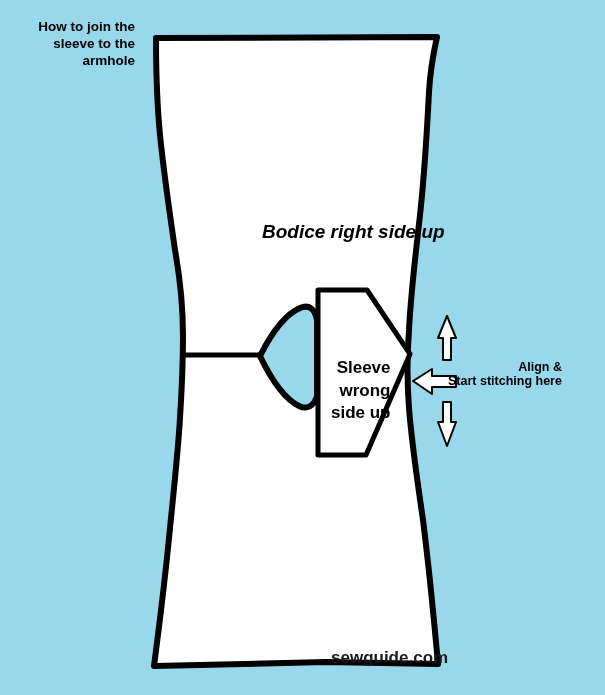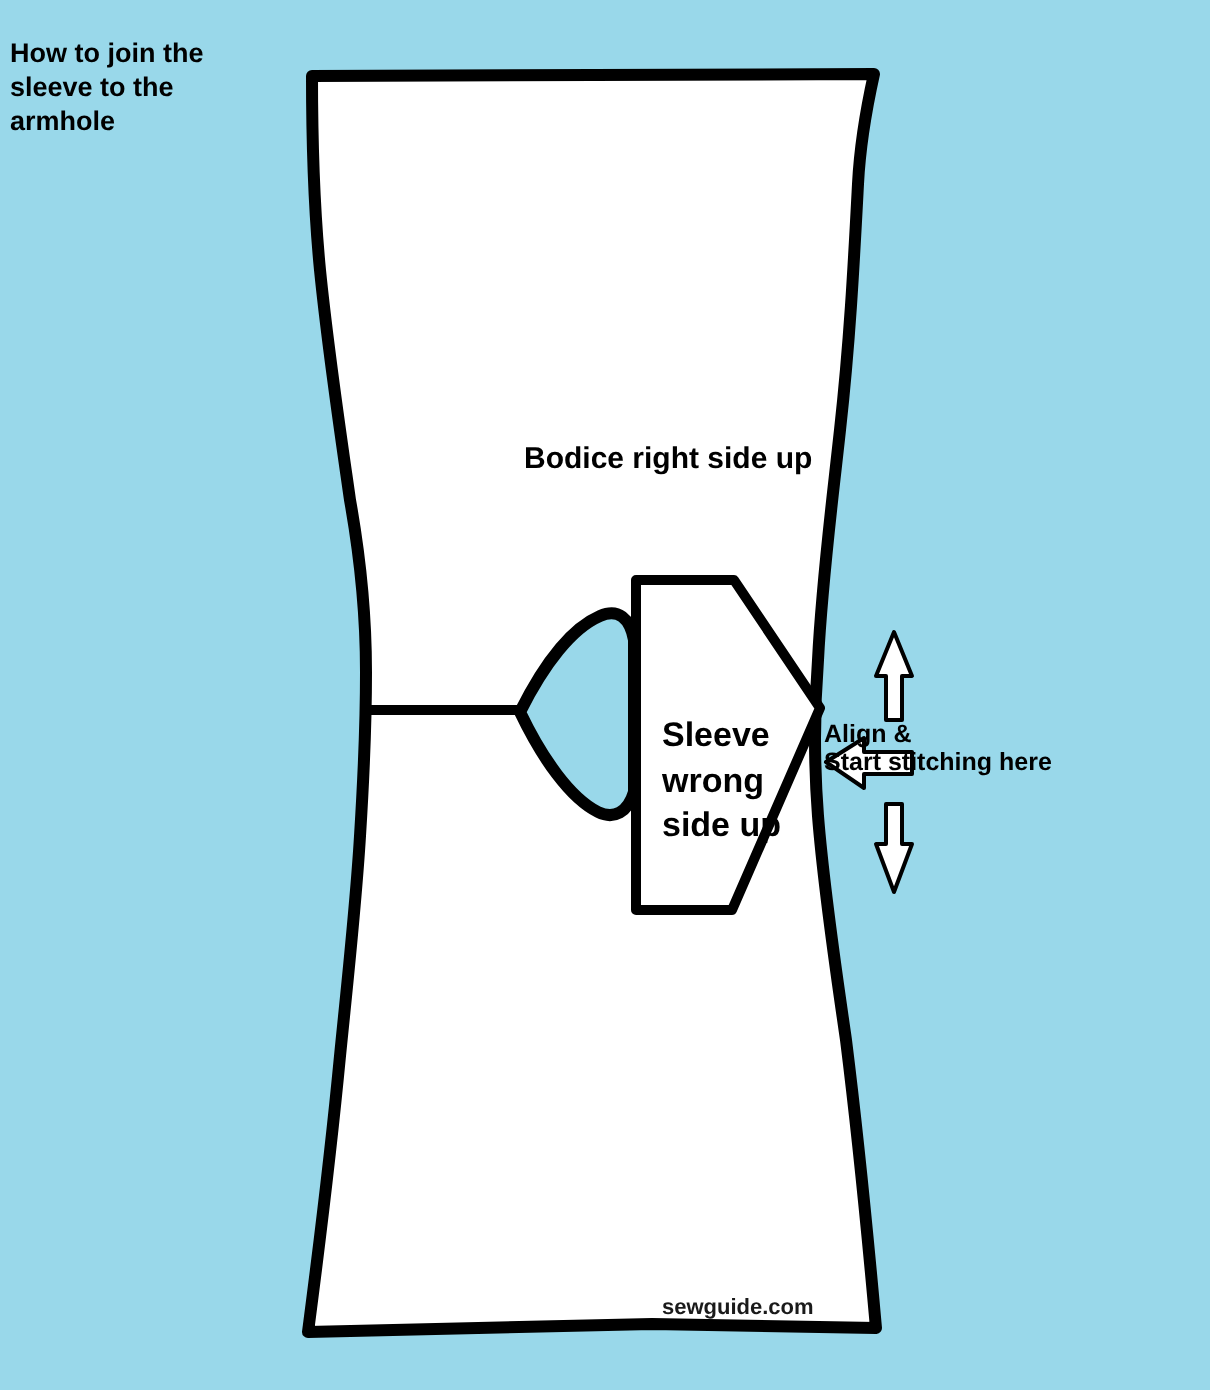--- a/index.html
+++ b/index.html
@@ -26,49 +26,51 @@
     top: 0;
     width: 605px;
     height: 695px;
   }
   .label {
     position: absolute;
     color: #000000;
     font-weight: bold;
     white-space: pre-line;
     line-height: 1.18;
+    text-align: right;
   }
   #title-label {
     left: 5px;
     top: 19px;
     width: 130px;
     font-size: 13.5px;
     line-height: 1.25;
   }
   #bodice-label {
     left: 262px;
     top: 221px;
-    font-size: 15px;
+    font-size: 19px;
+    font-style: italic;
   }
   #sleeve-label {
     left: 331px;
     top: 357px;
     font-size: 17px;
     line-height: 1.33;
   }
   #align-label {
-    left: 412px;
+    left: 448px;
     top: 360px;
     font-size: 12.5px;
     line-height: 1.12;
   }
   #watermark-label {
     left: 331px;
     top: 648px;
-    font-size: 11px;
+    font-size: 17px;
     font-weight: bold;
     color: #1a1a1a;
   }
 </style>
 </head>
 <body>
 
 <div id="diagram-root">
 
   <svg id="diagram-svg" viewBox="0 0 605 695" xmlns="http://www.w3.org/2000/svg">

